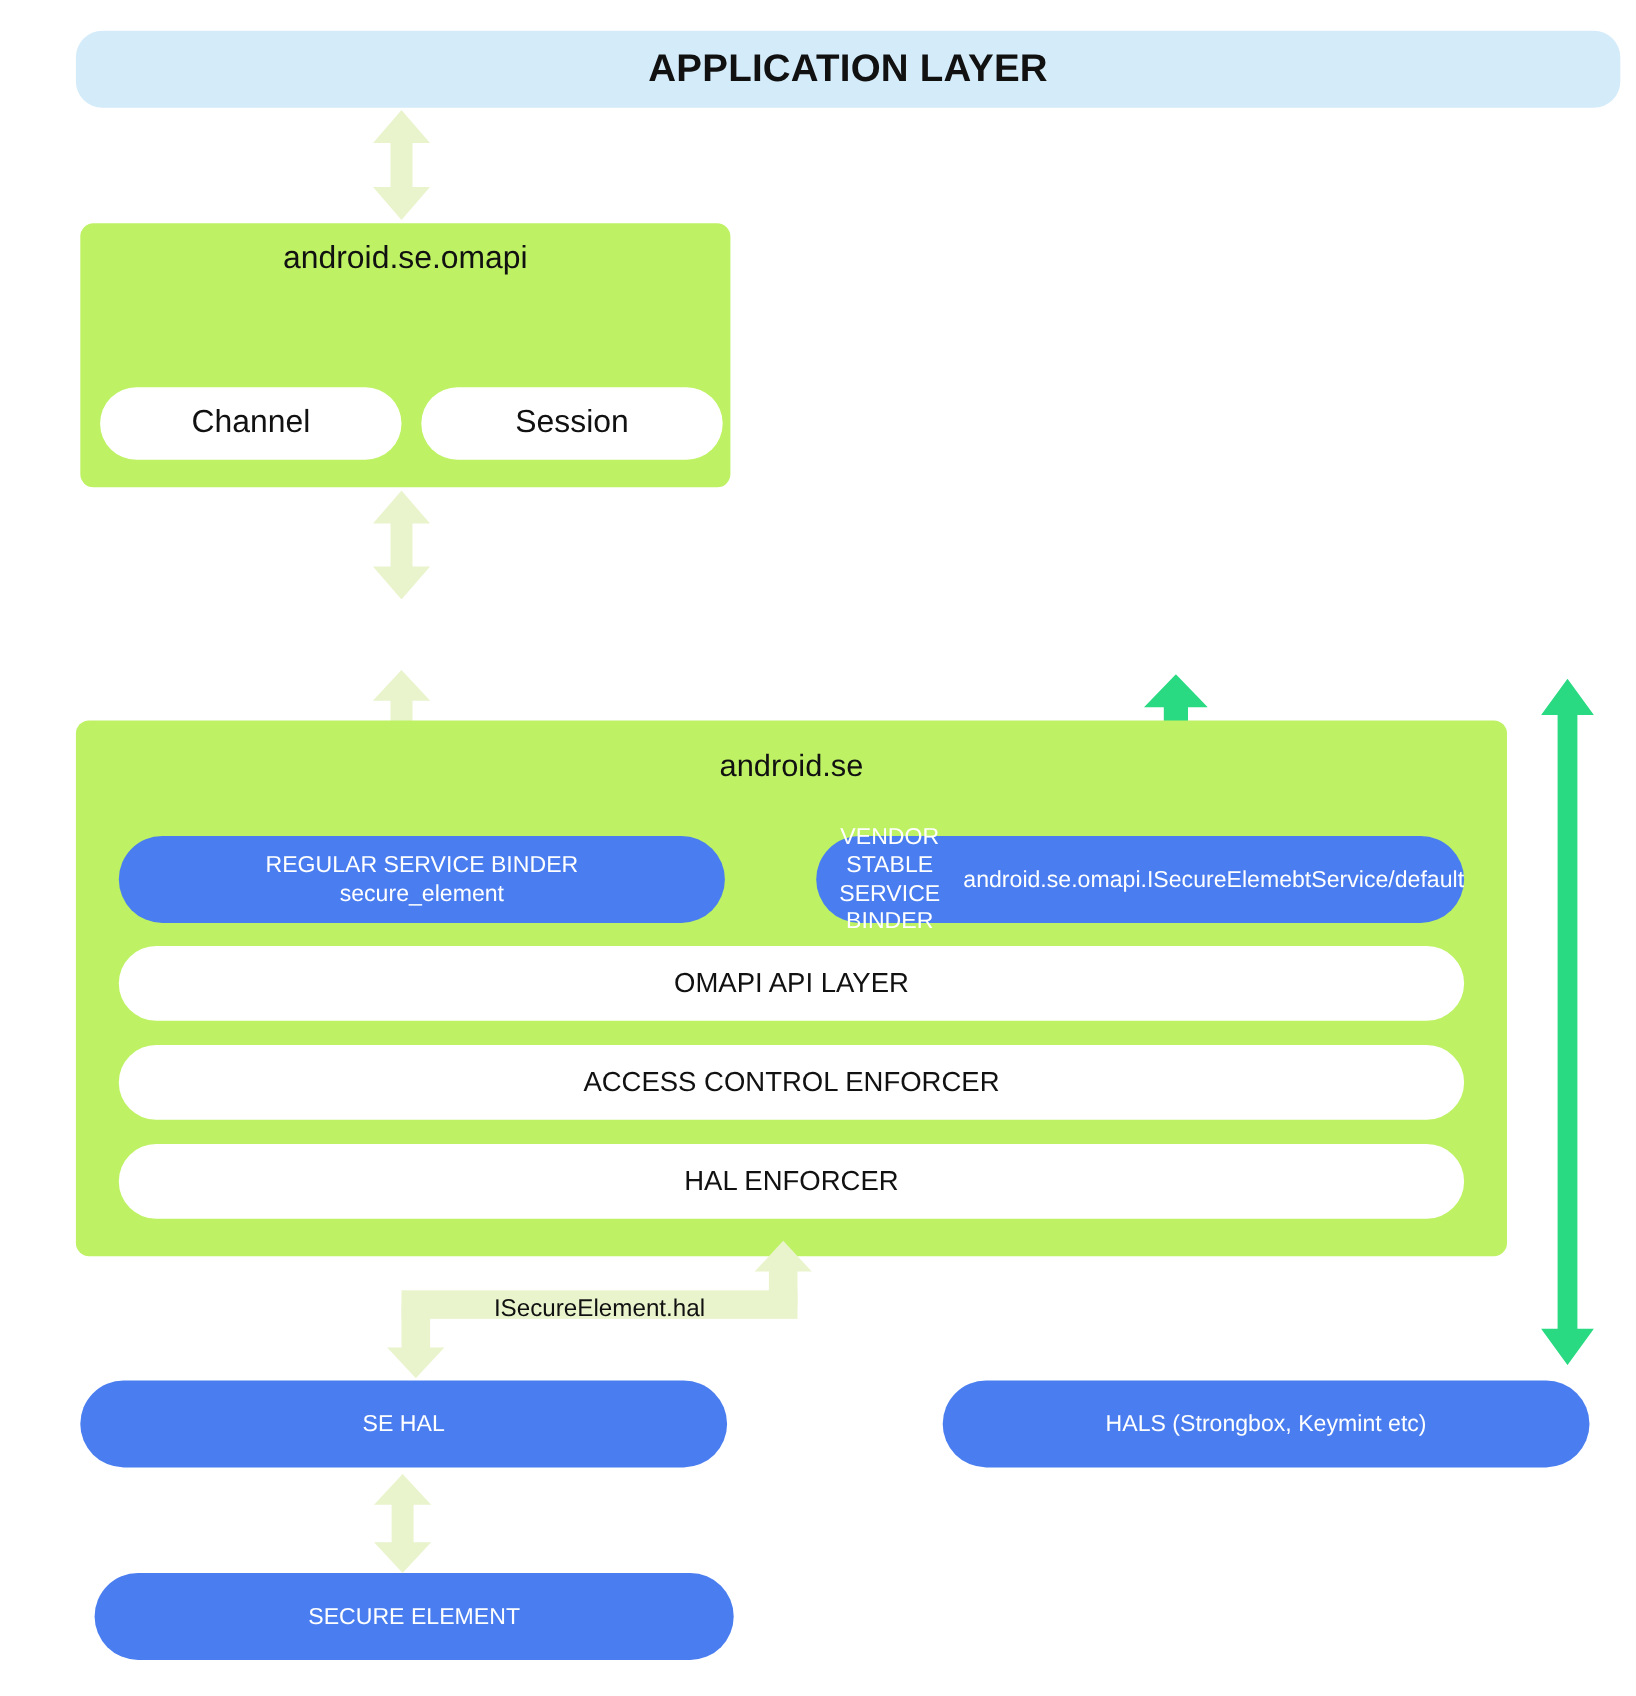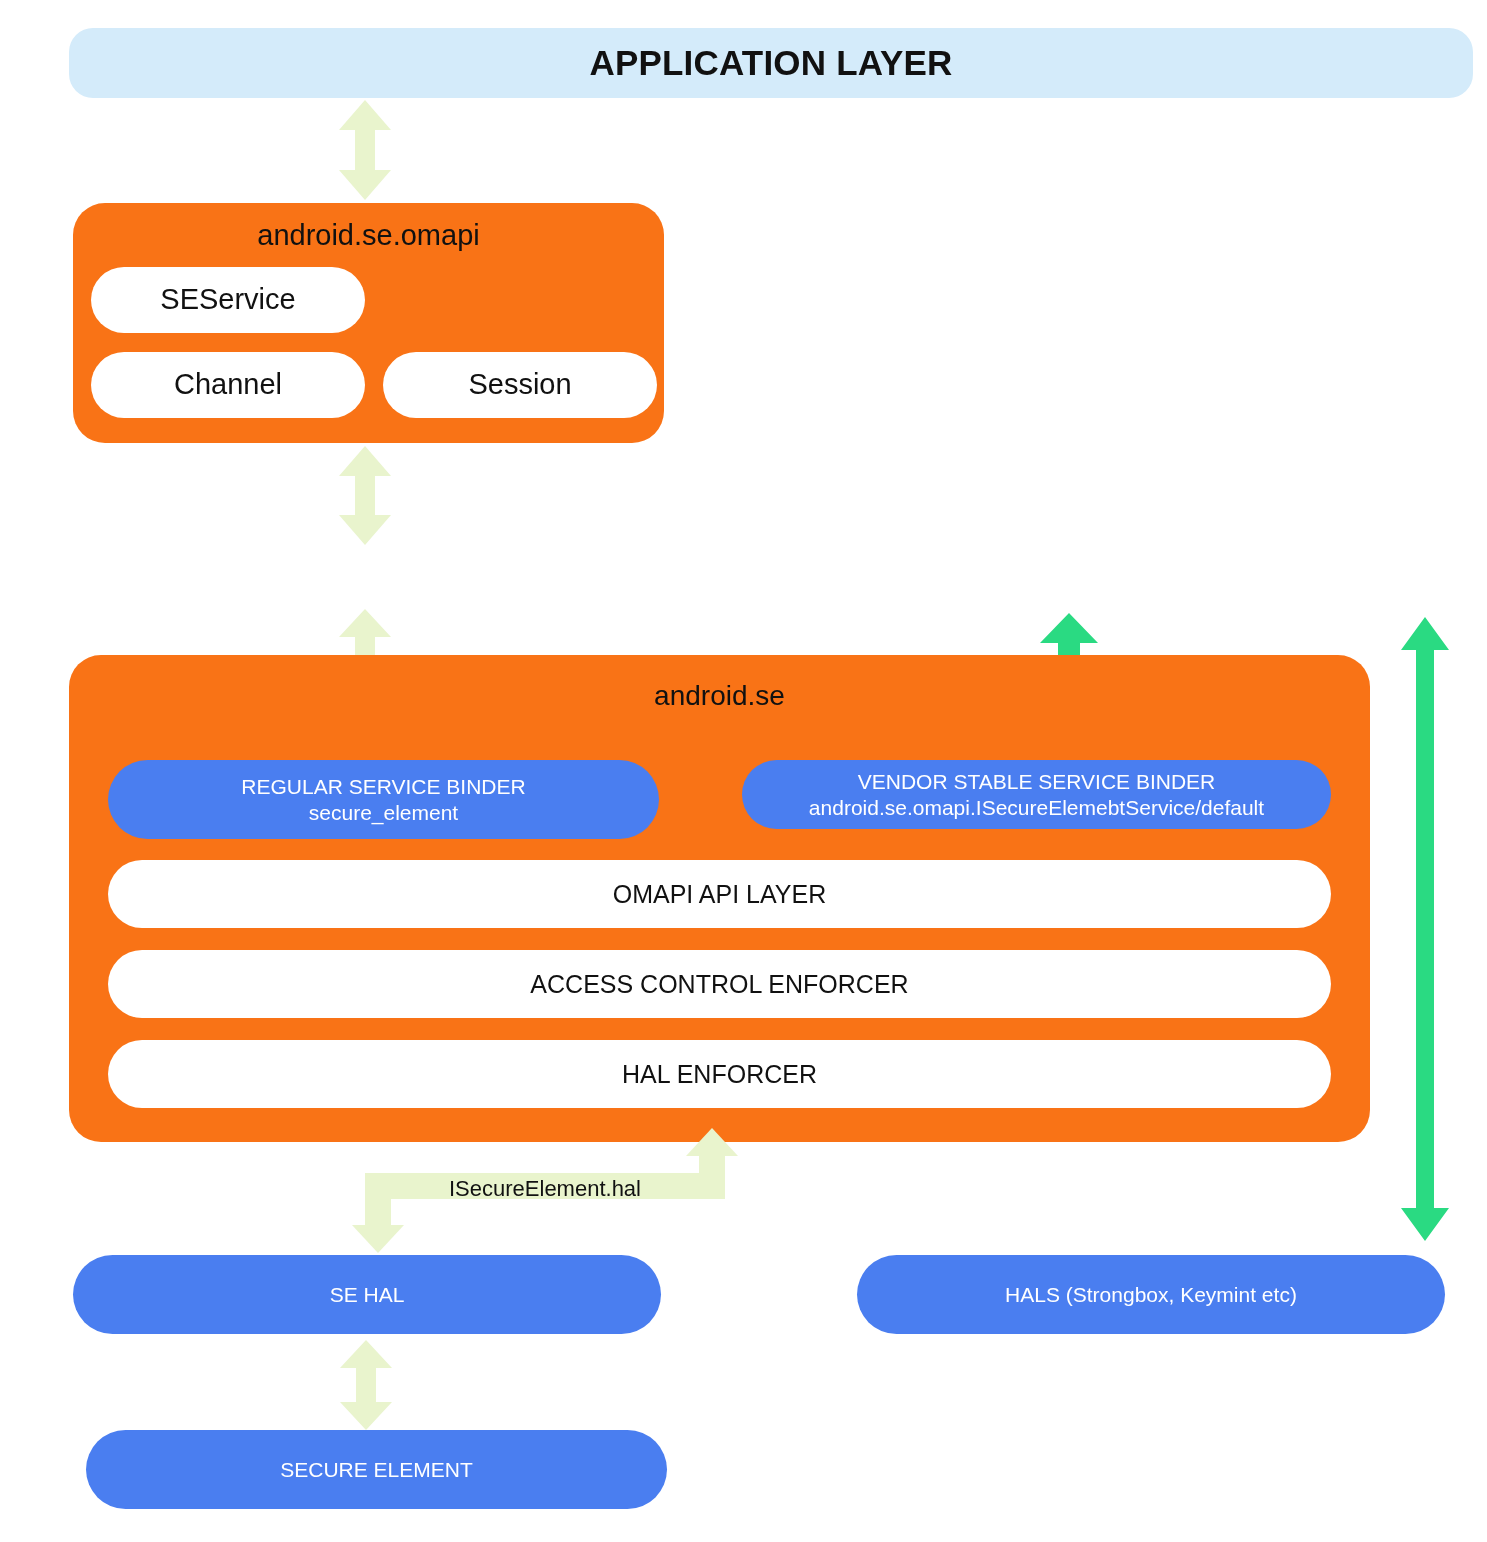--- a/index.html
+++ b/index.html
@@ -25,22 +25,22 @@
     justify-content: center;
     text-align: center;
     line-height: 1.22;
   }
   .lightblue {
     background: #d4ebfa;
     border-radius: 24px;
   }
   .panel {
     position: absolute;
-    background: #f97316;
-    border-radius: 32px;
+    background: #bef264;
+    border-radius: 12px;
   }
   .whitepill {
     background: #ffffff;
     border-radius: 34px;
   }
   .bluepill {
     background: #4a7ef0;
     border-radius: 48px;
     color: #ffffff;
   }
@@ -128,23 +128,20 @@
     <svg viewBox="0 0 52 100" preserveAspectRatio="none">
       <polygon points="26,0 52,30 36,30 36,70 52,70 26,100 0,70 16,70 16,30 0,30" fill="#e9f4cd"></polygon>
     </svg>
   </div>
 
   <div class="panel" style="left:46px; top:203px; width:591px; height:240px;">
     <div style="position:absolute; left:0; top:16px; width:100%; text-align:center;">
       <span class="t-grouptitle">android.se.omapi</span>
     </div>
 
-    <div class="pill whitepill" style="left:18px; top:64px; width:274px; height:66px;">
-      <span class="t-item">SEService</span>
-    </div>
     <div class="pill whitepill" style="left:18px; top:149px; width:274px; height:66px;">
       <span class="t-item">Channel</span>
     </div>
     <div class="pill whitepill" style="left:310px; top:149px; width:274px; height:66px;">
       <span class="t-item">Session</span>
     </div>
   </div>
 
   <div class="arrow" style="left:312px; top:446px; width:52px; height:99px;">
     <svg viewBox="0 0 52 99" preserveAspectRatio="none">
@@ -173,21 +170,21 @@
 
   <div class="panel" style="left:42px; top:655px; width:1301px; height:487px;">
     <div style="position:absolute; left:0; top:25px; width:100%; text-align:center;">
       <span class="t-se-title">android.se</span>
     </div>
 
     <div class="pill bluepill" style="left:39px; top:105px; width:551px; height:79px; flex-direction:column;">
       <span class="t-binder1">REGULAR SERVICE BINDER</span>
       <span class="t-binder2">secure_element</span>
     </div>
-    <div class="pill bluepill" style="left:673px; top:105px; width:589px; height:69px; flex-direction:column;">
+    <div class="pill bluepill" style="left:673px; top:105px; width:589px; height:79px; flex-direction:row;">
       <span class="t-binder1">VENDOR STABLE SERVICE BINDER</span>
       <span class="t-binder2">android.se.omapi.ISecureElemebtService/default</span>
     </div>
 
     <div class="pill whitepill" style="left:39px; top:205px; width:1223px; height:68px;">
       <span class="t-layer">OMAPI API LAYER</span>
     </div>
     <div class="pill whitepill" style="left:39px; top:295px; width:1223px; height:68px;">
       <span class="t-layer">ACCESS CONTROL ENFORCER</span>
     </div>

